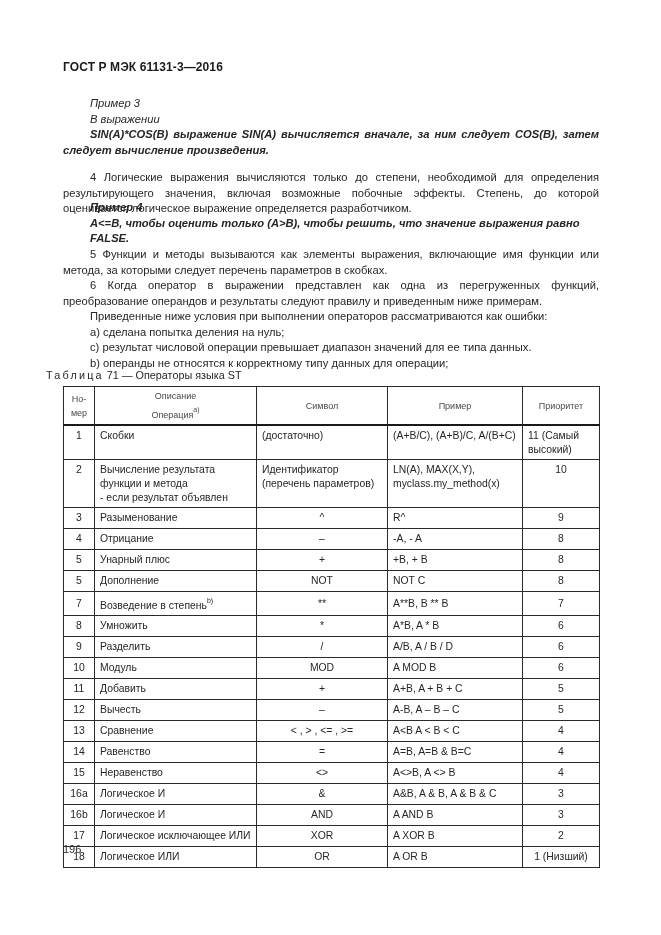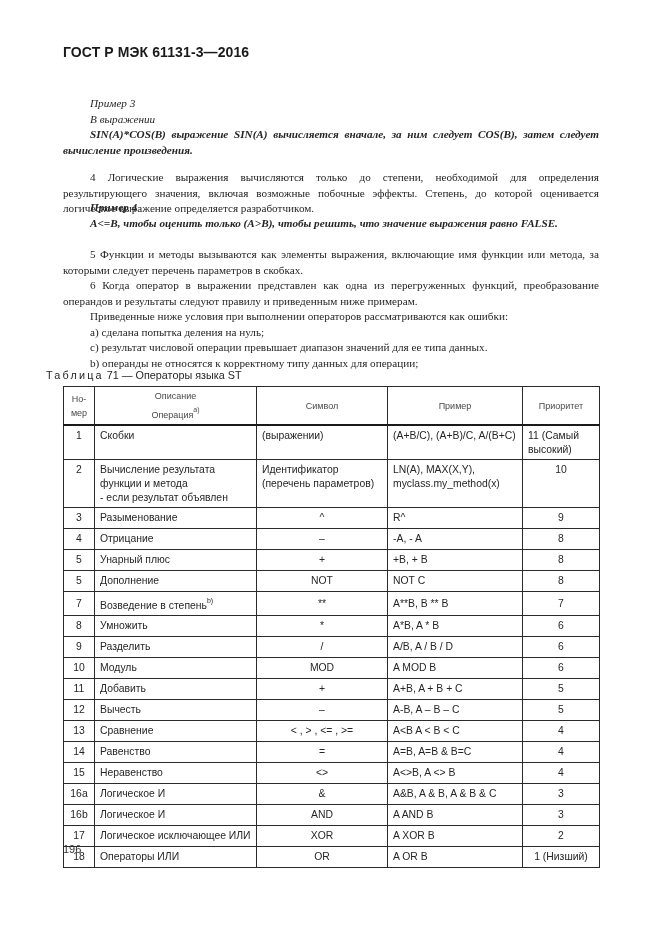--- a/index.html
+++ b/index.html
@@ -1,26 +1,26 @@
 <!DOCTYPE html>
 <html><head>
   <meta charset="utf-8">
   <style>
     html, body { margin: 0; padding: 0; background: #ffffff; }
     body {
       width: 661px; height: 935px; position: relative; overflow: hidden;
       font-family: "Liberation Sans", sans-serif; color: #1f1f1f;
     }
     .doc-header {
-      position: absolute; left: 63px; top: 44px;
-      font-weight: bold; font-size: 14px; letter-spacing: 0.1px; color: #1a1a1a;
+      position: absolute; left: 63px; top: 60px;
+      font-weight: bold; font-size: 12px; letter-spacing: 0.1px; color: #1a1a1a;
     }
     .para {
       position: absolute; left: 63px; width: 536px;
-      font-size: 11.2px; line-height: 15.5px; color: #262626; font-family: Liberation Serif, serif;
+      font-size: 11.2px; line-height: 15.5px; color: #262626;
     }
     .ind { text-indent: 27px; }
     .ex { padding-left: 27px; font-style: italic; }
     .exb { padding-left: 27px; font-style: italic; font-weight: bold; }
     .justify { text-align: justify; text-align-last: left; }
     .caption {
       position: absolute; left: 46px; top: 369px;
       font-size: 10.8px; color: #262626;
     }
     .caption .spaced { letter-spacing: 2.2px; }
@@ -98,21 +98,21 @@
       </th>
       <th>Символ</th>
       <th>Пример</th>
       <th>Приоритет</th>
     </tr>
   </thead>
   <tbody>
     <tr class="tall1">
       <td class="c">1</td>
       <td>Скобки</td>
-      <td>(выражении)</td>
+      <td>(достаточно)</td>
       <td>(A+B/C), (A+B)/C, A/(B+C)</td>
       <td>11 (Самый высокий)</td>
     </tr>
     <tr class="tall2">
       <td class="c">2</td>
       <td>
         <div class="j">Вычисление результата функции и метода</div>
         <div>- если результат объявлен</div>
       </td>
       <td>Идентификатор (перечень параметров)</td>
@@ -226,21 +226,21 @@
     </tr>
     <tr>
       <td class="c">17</td>
       <td>Логическое исключающее ИЛИ</td>
       <td class="c">XOR</td>
       <td>A XOR B</td>
       <td class="c">2</td>
     </tr>
     <tr>
       <td class="c">18</td>
-      <td>Операторы ИЛИ</td>
+      <td>Логическое ИЛИ</td>
       <td class="c">OR</td>
       <td>A OR B</td>
       <td class="c">1 (Низший)</td>
     </tr>
   </tbody>
 </table>
 
 <div class="page-num">196</div>
 
 </body></html>

